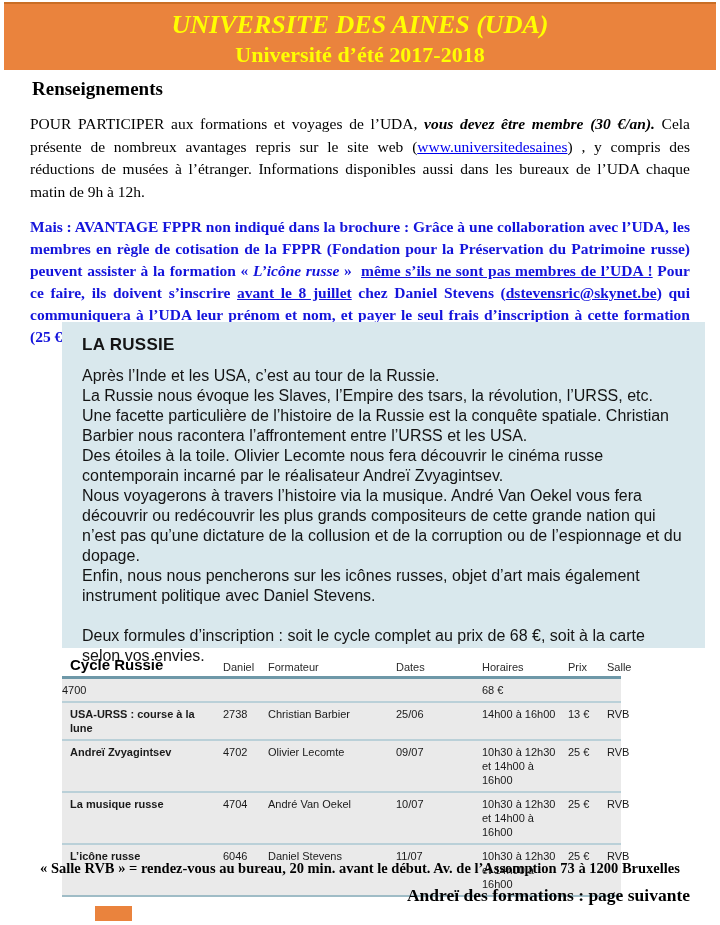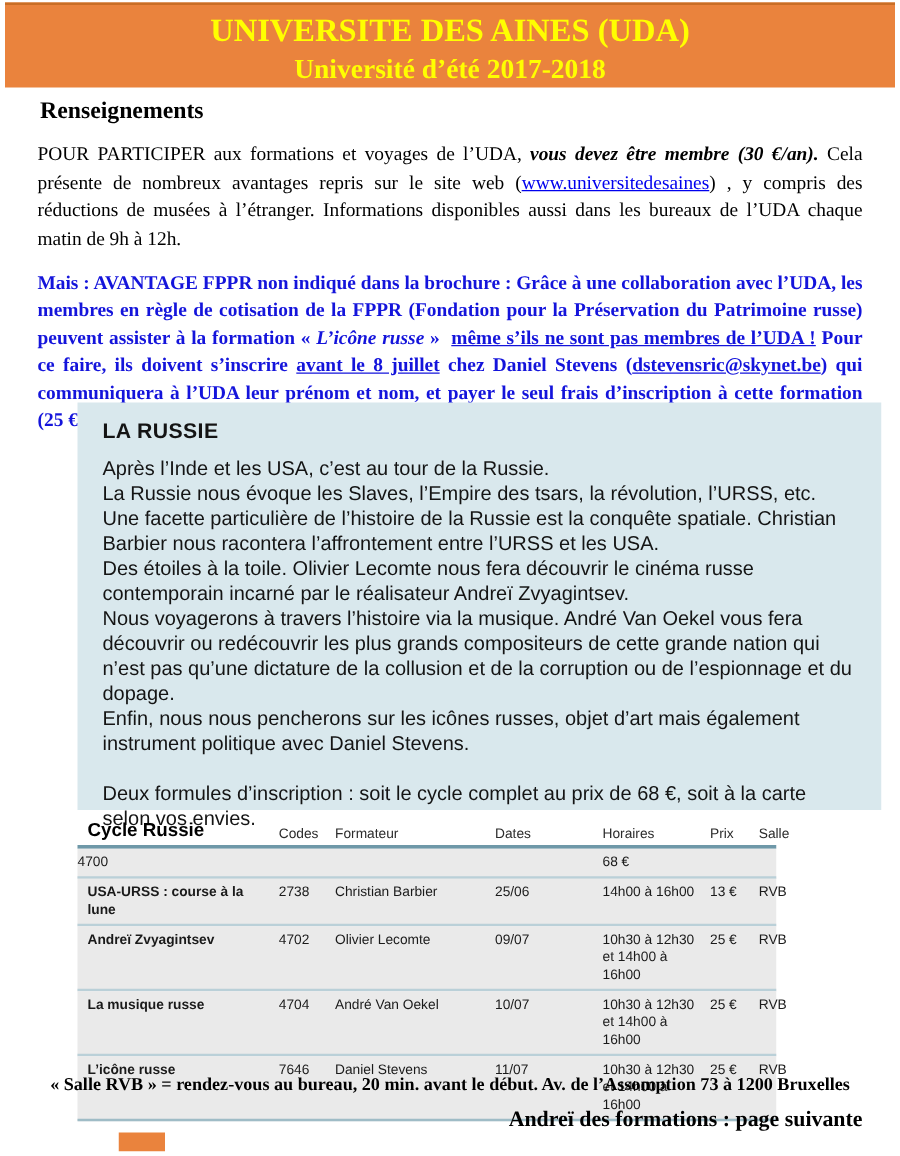--- a/index.html
+++ b/index.html
@@ -7,21 +7,21 @@
     position:relative; width:720px; height:925px; background:#ffffff;
     font-family:"Liberation Serif", serif; color:#000; overflow:hidden;
   }
   
   .banner {
     position:absolute; left:4px; top:2px; width:712px; height:68px;
     background:#EA833D; border-top:2px solid #C96E26;
     text-align:center; font-weight:bold; color:#FFFF00;
     box-sizing:border-box; padding-top:6px;
   }
-  .banner .l1 { font-size:26px; line-height:30px; }
+  .banner .l1 { font-size:26px; line-height:30px;font-style:italic; }
   .banner .l2 { font-size:22px; line-height:29px; }
   
   .content { position:absolute; left:30px; top:78px; width:660px; }
   .rens { font-size:19px; font-weight:bold; margin:0 0 13px 2px; }
   .intro {
     font-size:15.5px; line-height:22.5px; text-align:justify; margin:0 0 13px 0;
   }
   .intro .em { font-weight:bold; font-style:italic; }
   .link { color:#0000EE; text-decoration:underline; cursor:pointer; }
   .fppr {
@@ -99,21 +99,21 @@
     <p>Une facette particulière de l’histoire de la Russie est la conquête spatiale. Christian Barbier nous racontera l’affrontement entre l’URSS et les USA.</p>
     <p>Des étoiles à la toile. Olivier Lecomte nous fera découvrir le cinéma russe contemporain incarné par le réalisateur Andreï Zvyagintsev.</p>
     <p>Nous voyagerons à travers l’histoire via la musique. André Van Oekel vous fera découvrir ou redécouvrir les plus grands compositeurs de cette grande nation qui n’est pas qu’une dictature de la collusion et de la corruption ou de l’espionnage et du dopage.</p>
     <p>Enfin, nous nous pencherons sur les icônes russes, objet d’art mais également instrument politique avec Daniel Stevens.</p>
     <p class="spaced">Deux formules d’inscription : soit le cycle complet au prix de 68 €, soit à la carte selon vos envies.</p>
   </div>
 
   <div class="cycle-table">
     <div class="t-row t-head">
       <div class="tbl-title">Cycle Russie</div>
-      <div class="col-h">Codes</div>
+      <div class="col-h">Daniel</div>
       <div class="col-h">Formateur</div>
       <div class="col-h">Dates</div>
       <div class="col-h">Horaires</div>
       <div class="col-h">Prix</div>
       <div class="col-h">Salle</div>
     </div>
     <div class="t-body">
       <div class="t-row">
         <div class="cell">4700</div>
         <div class="cell"></div>
@@ -152,21 +152,21 @@
         <div class="cell">André Van Oekel</div>
         <div class="cell">10/07</div>
         <div class="cell">10h30 à 12h30 et 14h00 à 16h00</div>
         <div class="cell">25 €</div>
         <div class="cell">RVB</div>
       </div>
       <div class="t-row">
         <div class="cell-title">
             <div>L’icône russe</div>
           </div>
-        <div class="cell">7646</div>
+        <div class="cell">6046</div>
         <div class="cell">Daniel Stevens</div>
         <div class="cell">11/07</div>
         <div class="cell">10h30 à 12h30 et 14h00 à 16h00</div>
         <div class="cell">25 €</div>
         <div class="cell">RVB</div>
       </div>
     </div>
   </div>
 
   <div class="salle-note">« Salle RVB » = rendez-vous au bureau, 20 min. avant le début. Av. de l’Assomption 73 à 1200 Bruxelles</div>

